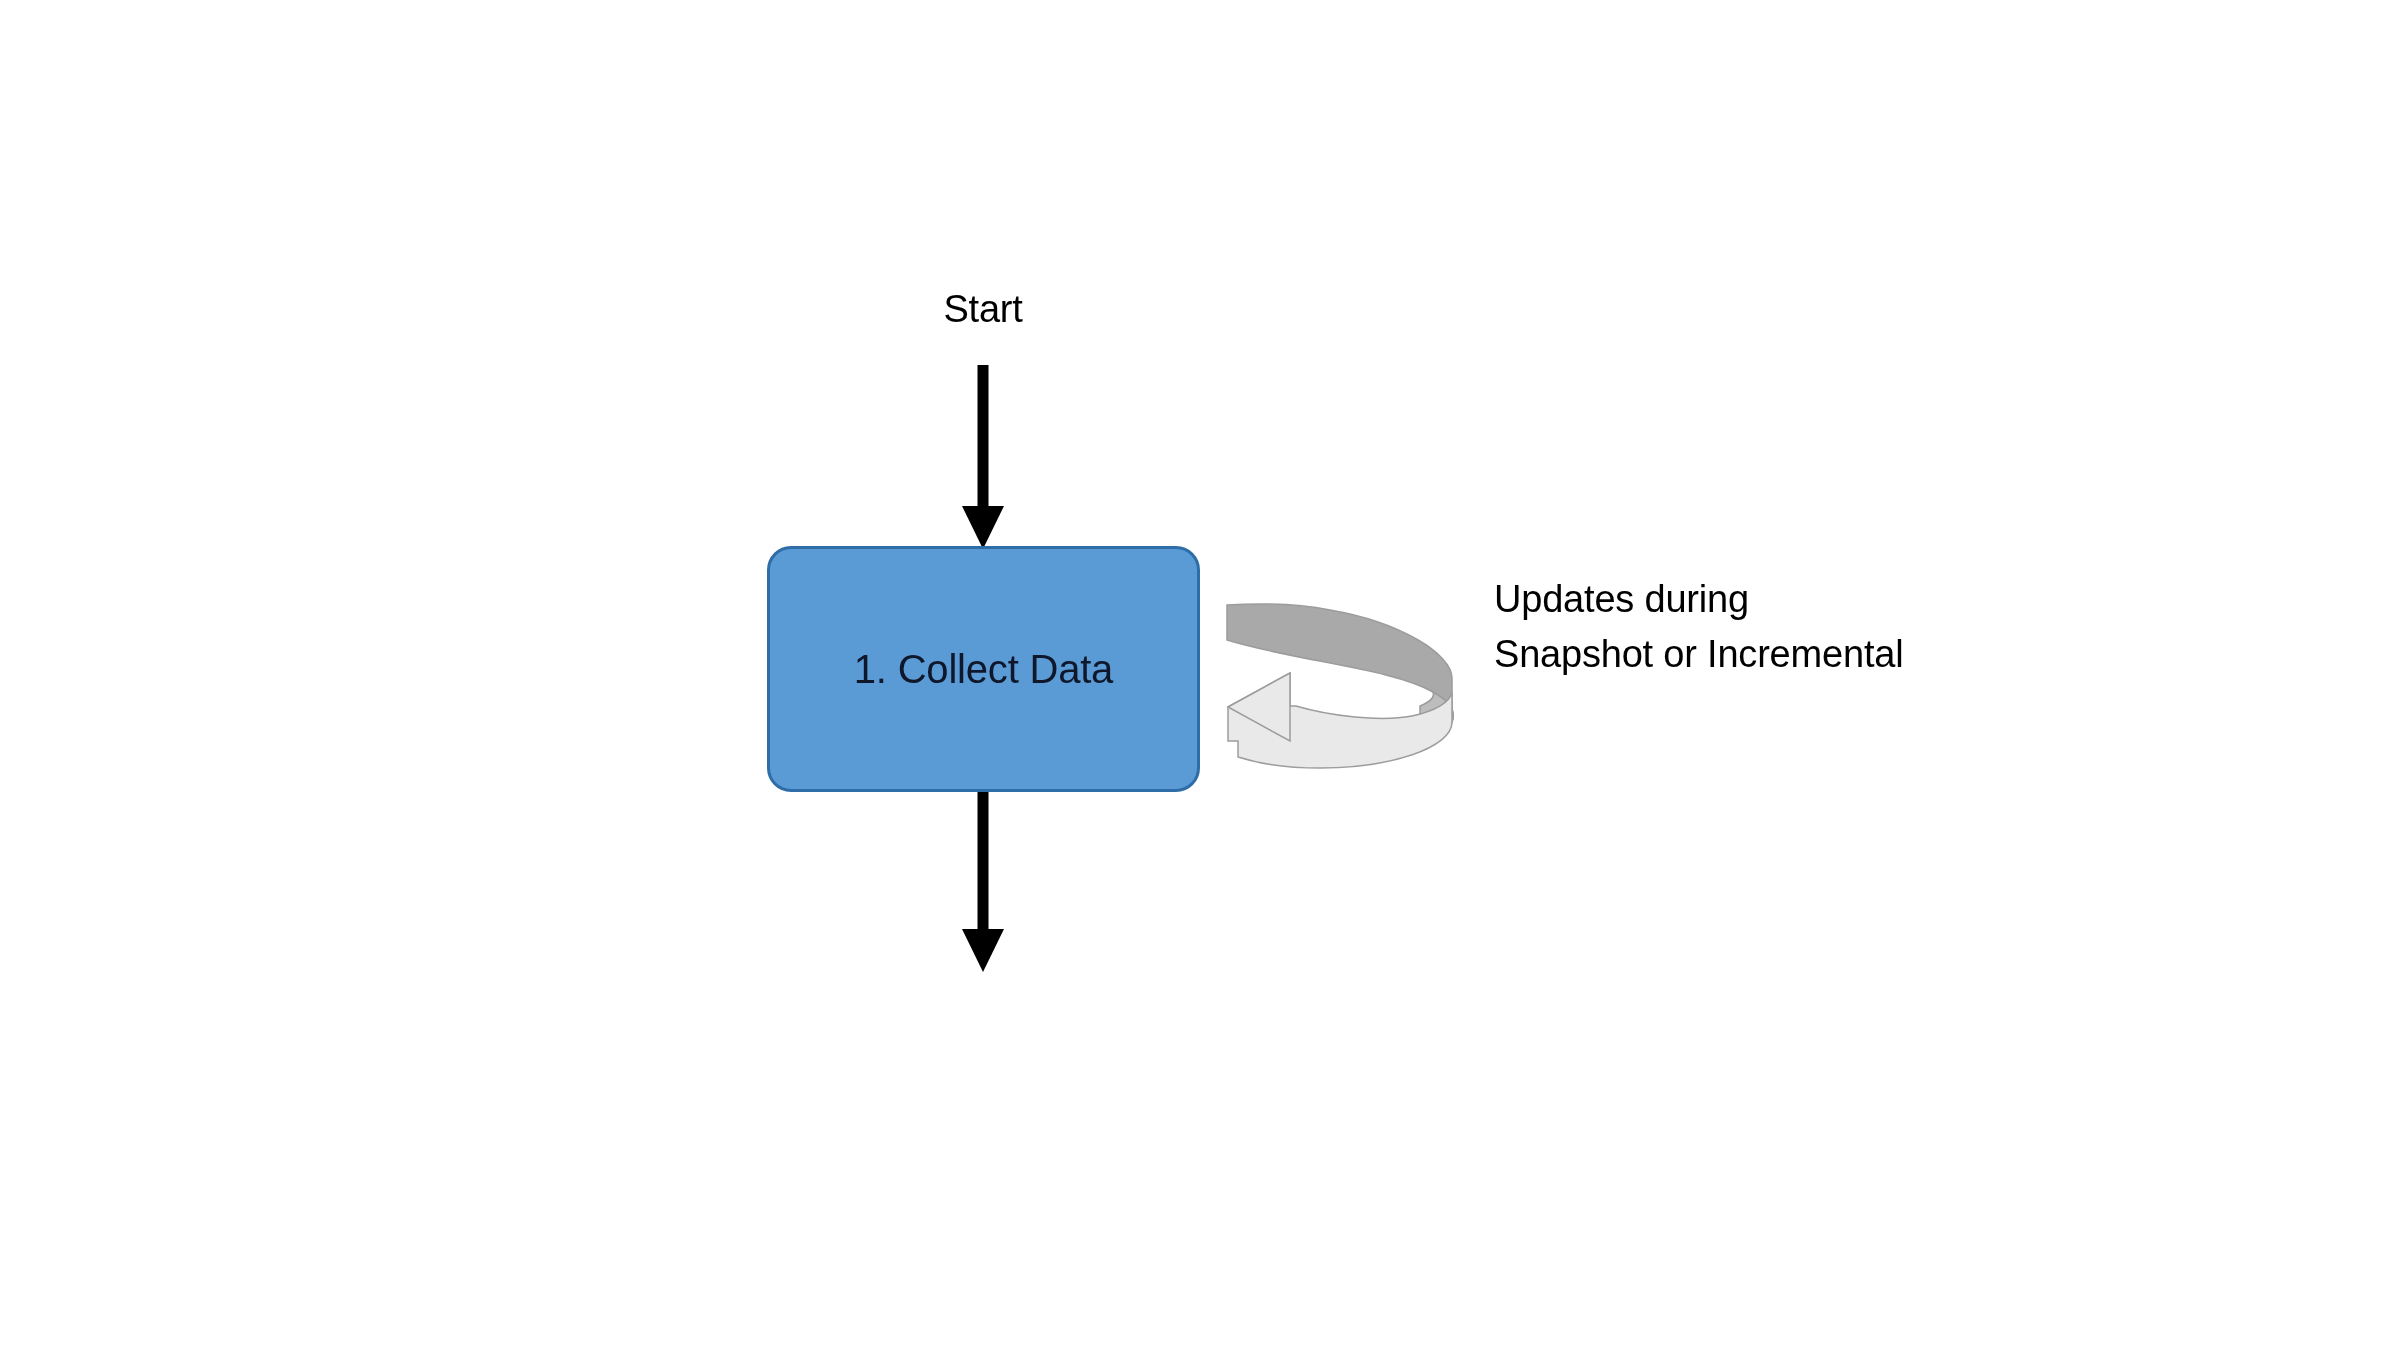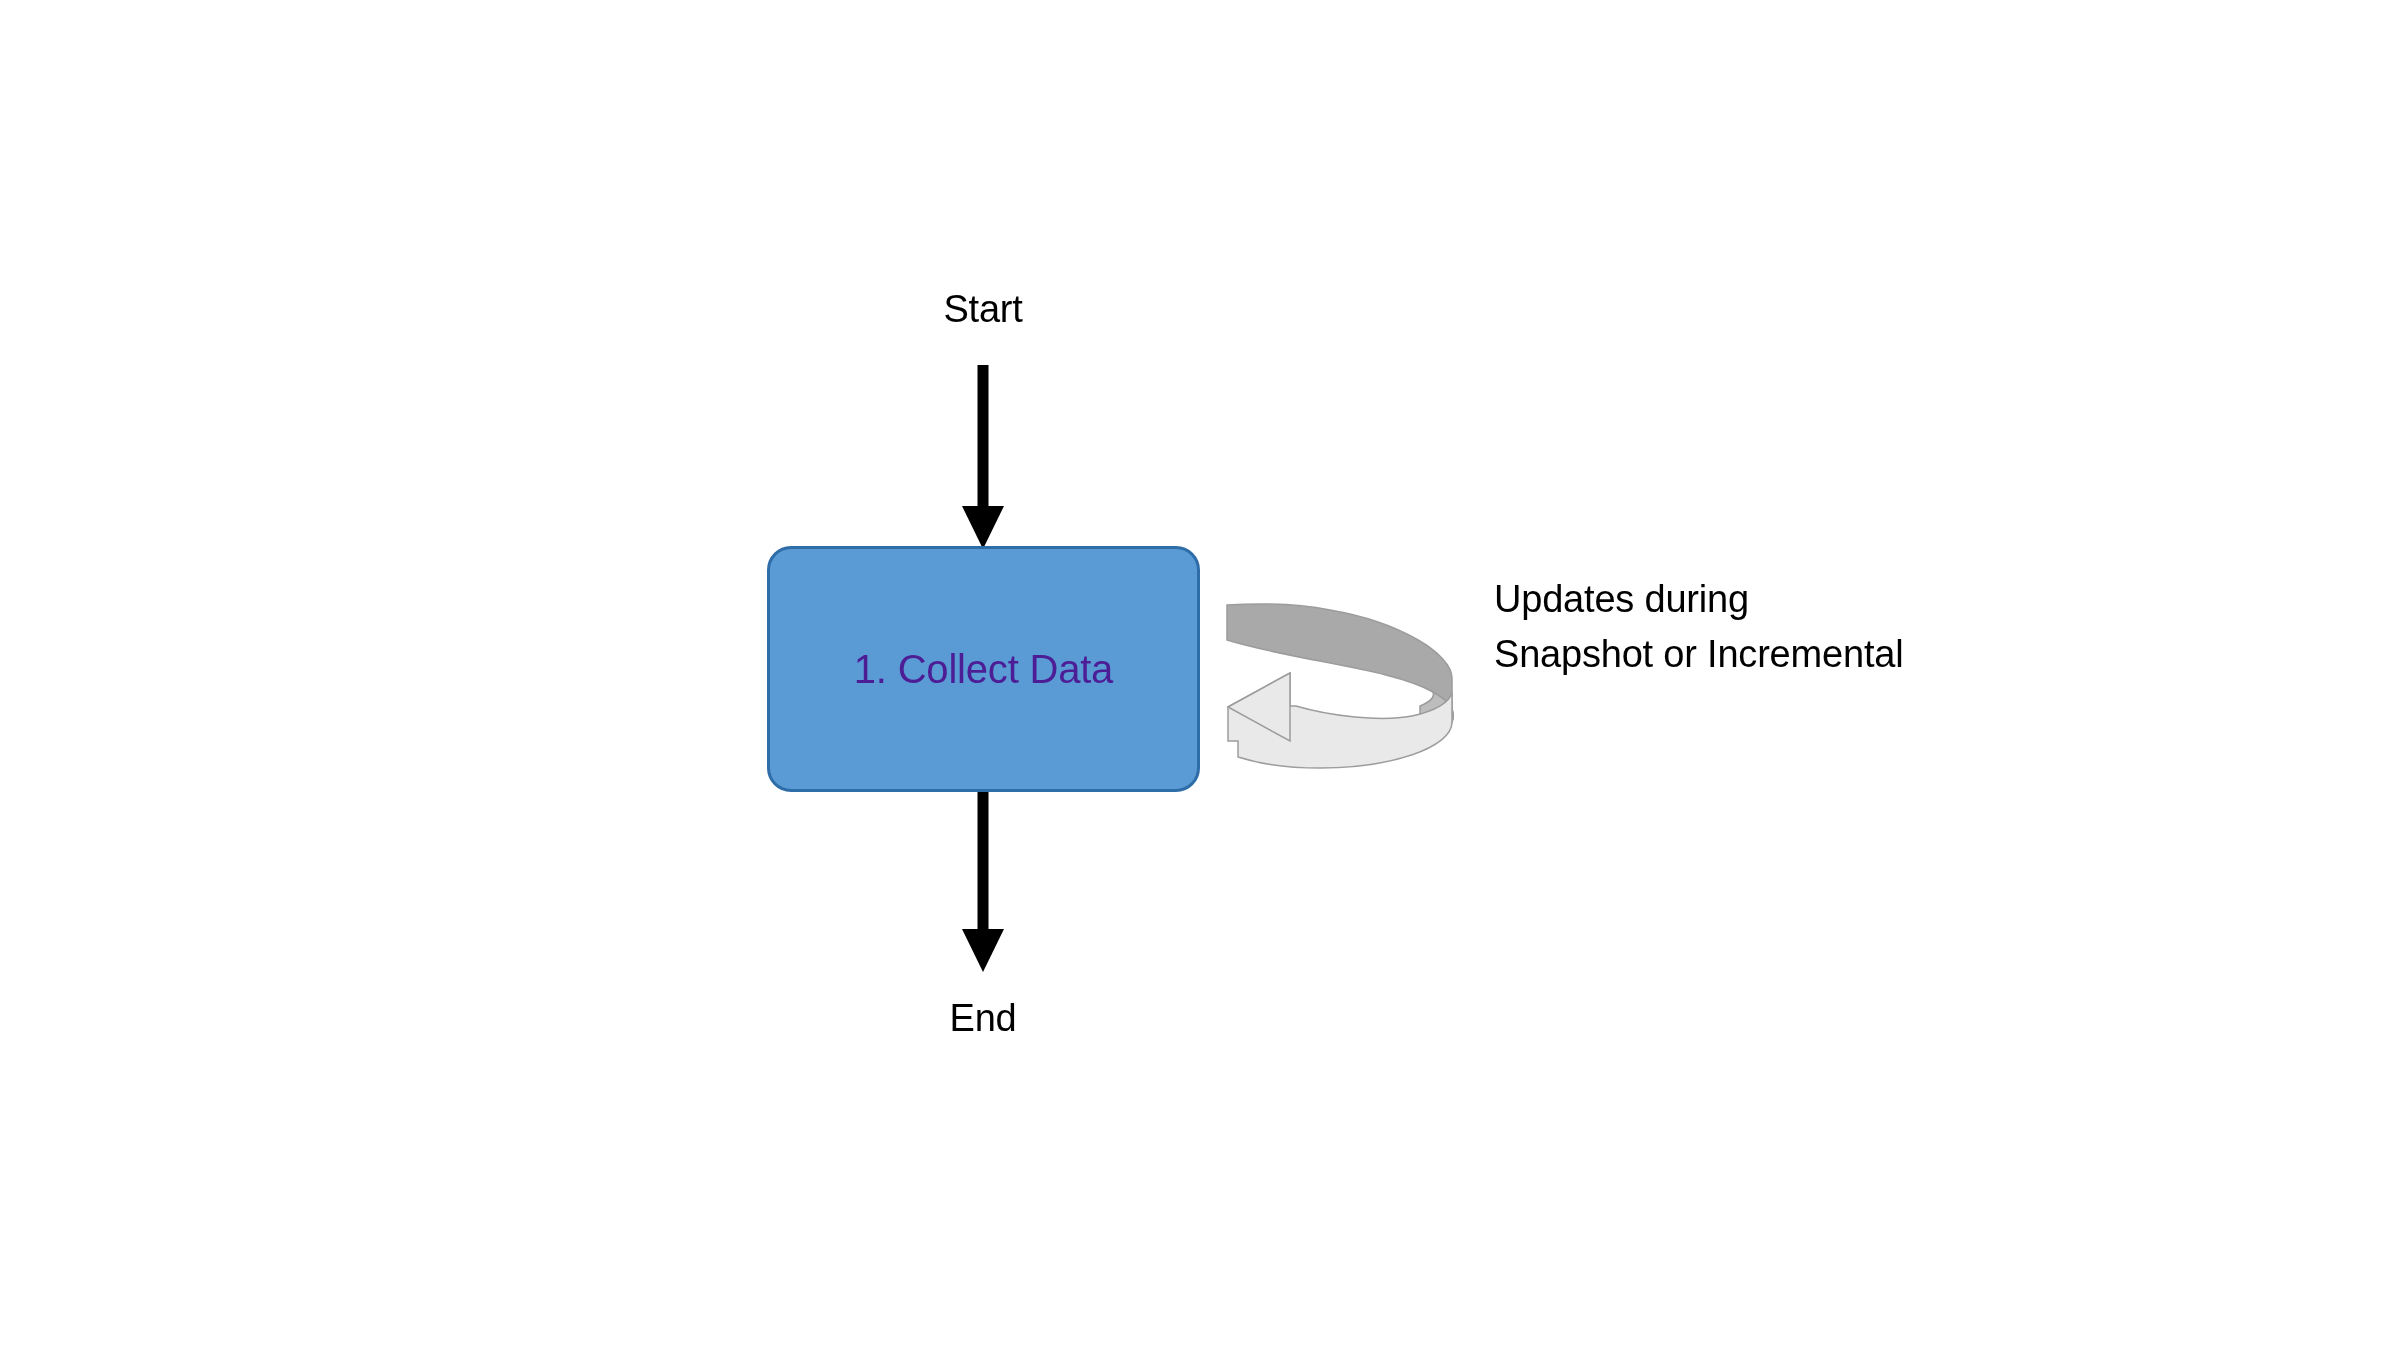--- a/index.html
+++ b/index.html
@@ -58,21 +58,21 @@
     box-sizing: border-box;
     background: #5B9BD5;
     border: 3px solid #2E6DA8;
     border-radius: 24px;
     display: flex;
     align-items: center;
     justify-content: center;
   }
 
   #process-box-label {
-    color: #4c1d95;
+    color: #0f172a;
     font-family: "Liberation Sans", sans-serif;
     font-size: 40px;
     line-height: 1.1;
     letter-spacing: -0.2px;
     white-space: nowrap;
   }
 
   
   #loop-note {
     position: absolute;
@@ -145,20 +145,19 @@
       <polygon points="1228,707 1290,673 1290,741" fill="#E9E9E9" stroke="#9C9C9C" stroke-width="1.5"></polygon>
     </g>
   </svg>
 
   <div class="label" id="start-label">Start</div>
 
   <div id="process-box">
     <span id="process-box-label">1. Collect Data</span>
   </div>
 
-  <div class="label" id="end-label">End</div>
 
   <div id="loop-note">
     <span class="ln">Updates during</span>
     <span class="ln">Snapshot or Incremental</span>
   </div>
 
 </div>
 
 </body></html>

